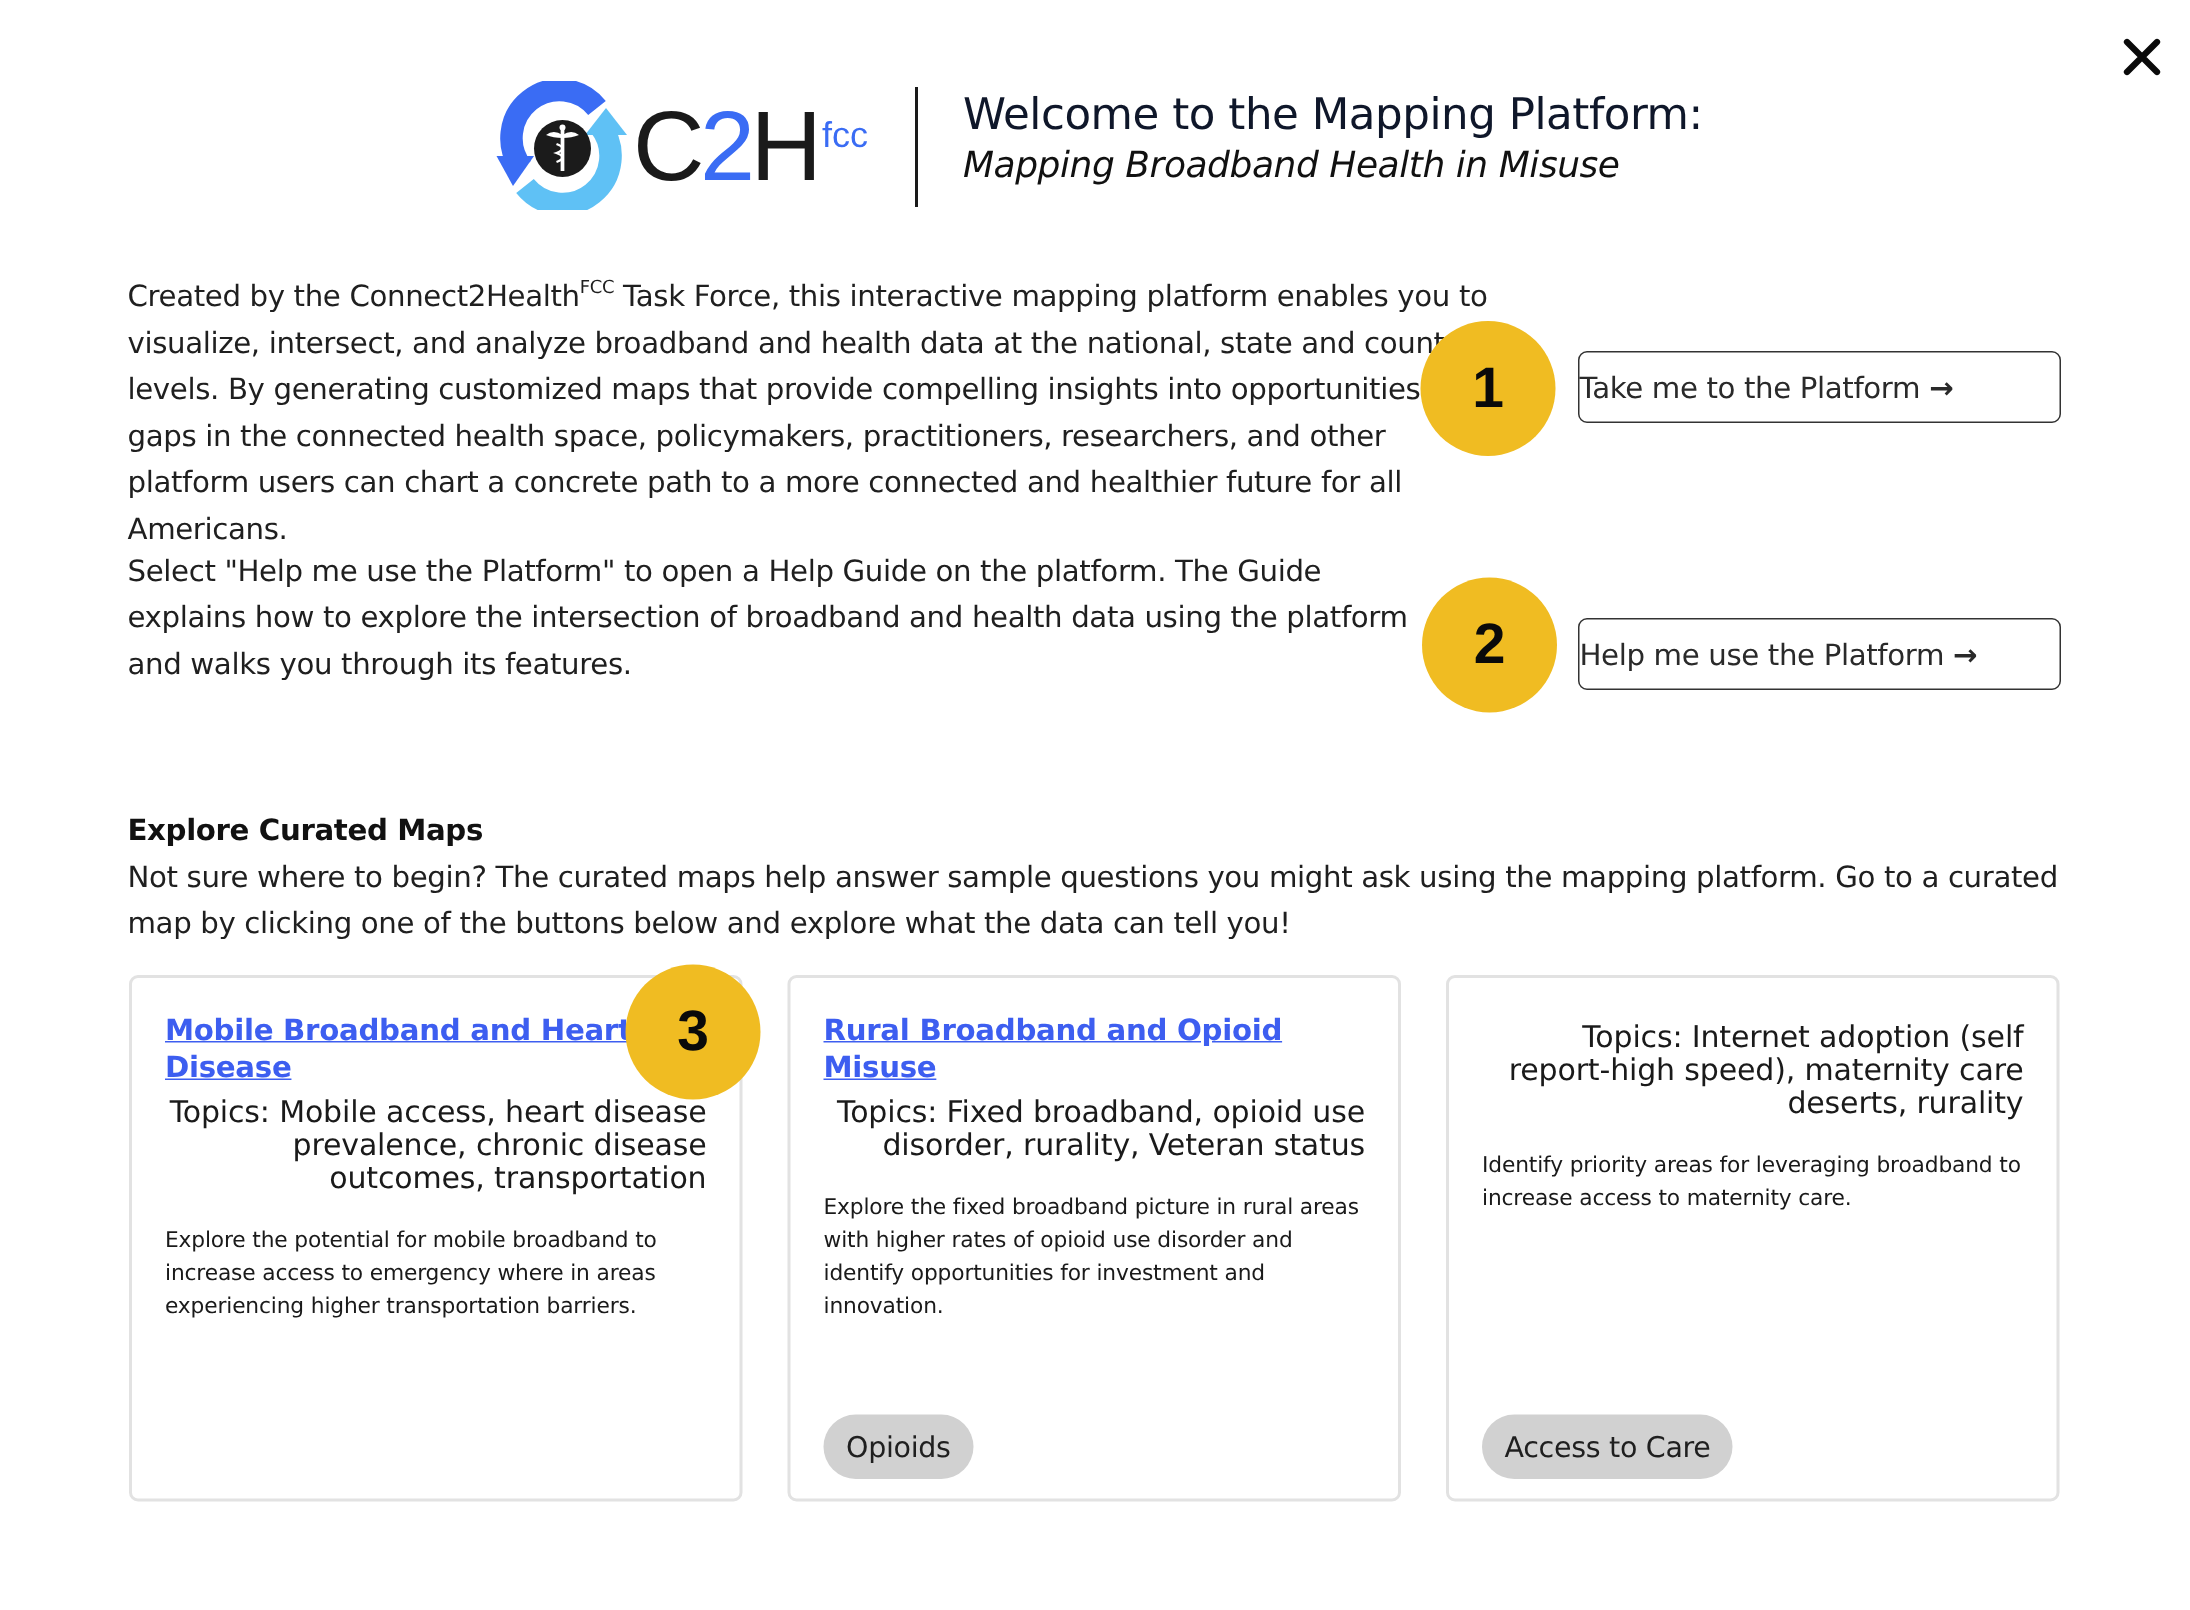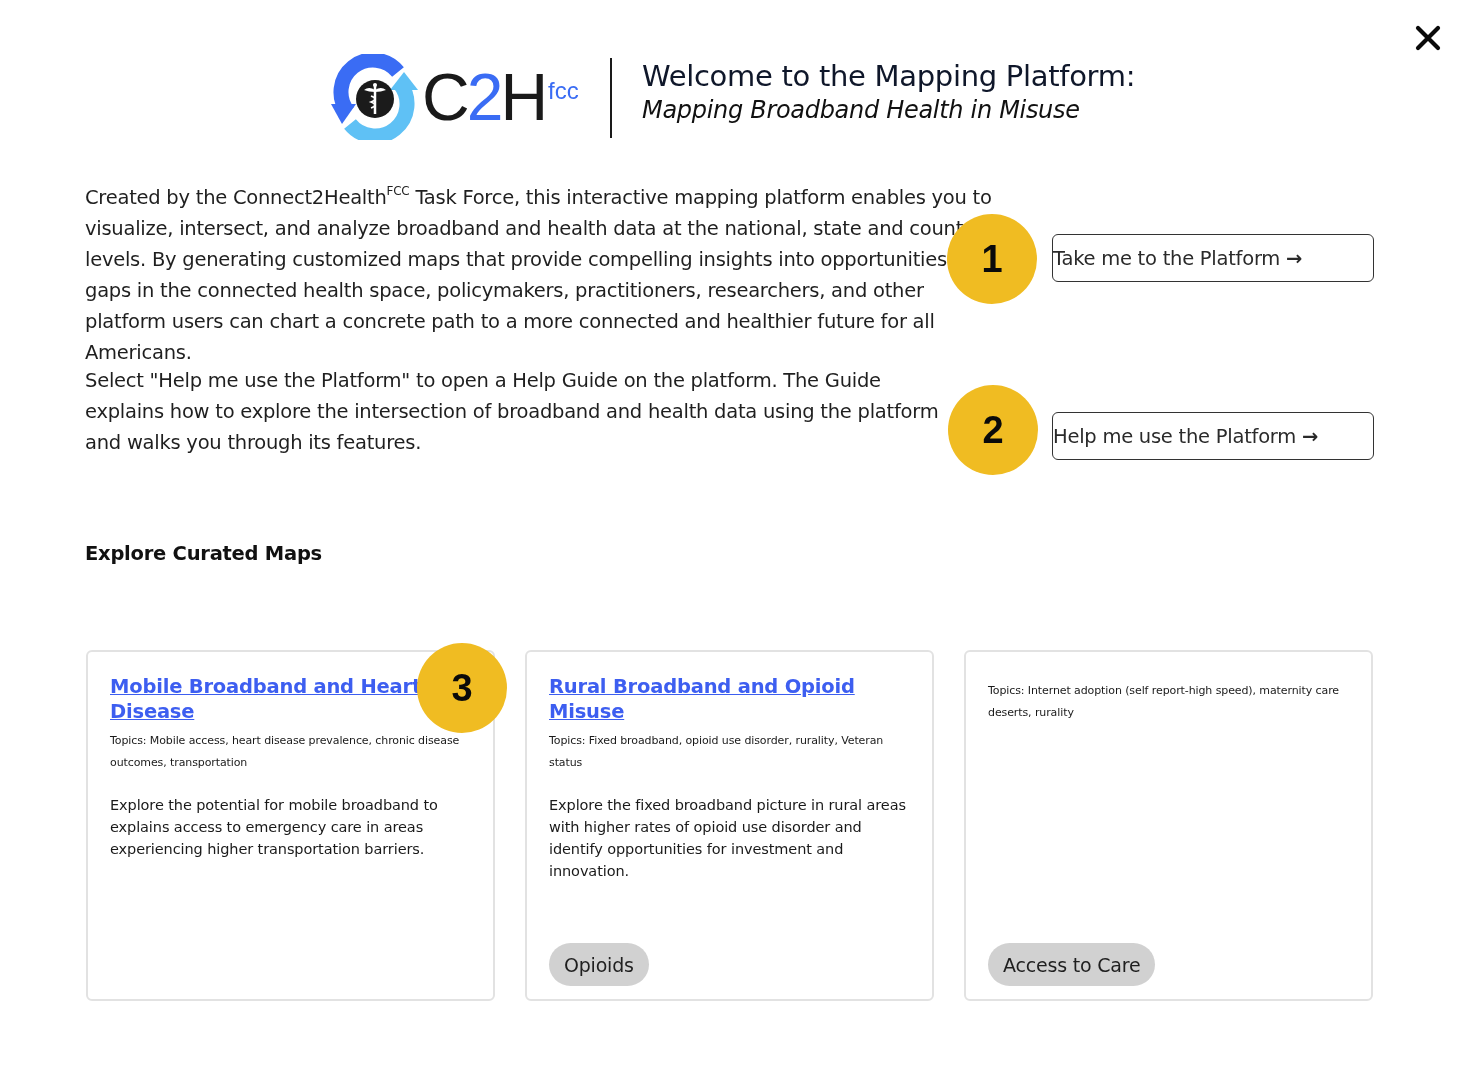--- a/index.html
+++ b/index.html
@@ -33,21 +33,21 @@
   .action-btn .arrow { margin-left: 6px; font-weight: 700; }
 
   .badge { position: absolute; width: 90px; height: 90px; border-radius: 50%; background: #f0bc22; color: #0a0a0a; font-family: "Liberation Sans", sans-serif; font-weight: 700; font-size: 38px; display: flex; align-items: center; justify-content: center; z-index: 5; }
   .badge1 { left: 947px; top: 214px; }
   .badge2 { left: 948px; top: 385px; }
   .badge3 { left: 417px; top: 643px; }
 
   .cards { position: absolute; left: 86px; top: 650px; display: flex; gap: 30px; }
   .card { width: 409px; height: 351px; border: 2px solid #e2e2e2; border-radius: 6px; background: #fff; position: relative; padding: 22px 22px 0 22px; }
   .card-title { font-size: 19.5px; font-weight: 700; color: #3d5ef0; text-decoration: underline; line-height: 25px; cursor: pointer; display: block; letter-spacing: -0.2px; }
-  .card-topics { font-size: 11px; color: #1a1a1a; line-height: 22px; margin-top: 6px; letter-spacing: -0.1px; }
+  .card-topics { font-size: 20px; color: #1a1a1a; line-height: 22px; margin-top: 6px; letter-spacing: -0.1px; text-align: right; }
   .card-desc { font-size: 14.5px; color: #1a1a1a; line-height: 22px; margin-top: 20px; letter-spacing: -0.1px; }
   .card-tag { position: absolute; left: 22px; top: 291px; height: 43px; padding: 0 15px; border-radius: 22px; background: #d1d1d1; font-size: 19px; color: #1f1f1f; display: flex; align-items: center; cursor: pointer; letter-spacing: -0.2px; }
 </style>
 </head>
 <body>
 
 <div class="close-btn">
   <svg width="26" height="26" viewBox="0 0 26 26">
     <path d="M3 3 L23 23 M23 3 L3 23" stroke="#0a0a0a" stroke-width="4.2" stroke-linecap="round"></path>
   </svg>
@@ -90,35 +90,37 @@
 <div class="section learn">
   <div>Select "Help me use the Platform" to open a Help Guide on the platform. The Guide explains how to explore the intersection of broadband and health data using the platform and walks you through its features.</div>
 </div>
 <div class="action-btn btn2">
   <span>Help me use the Platform</span>
   <span class="arrow">→</span>
 </div>
 
 <div class="section explore">
   <div class="sec-heading">Explore Curated Maps</div>
+  <div>Not sure where to begin? The curated maps help answer sample questions you might ask using the mapping platform. Go to a curated map by clicking one of the buttons below and explore what the data can tell you!</div>
 </div>
 
 <div class="cards">
   <div class="card">
     <a class="card-title">Mobile Broadband and Heart Disease</a>
     <div class="card-topics">Topics: Mobile access, heart disease prevalence, chronic disease outcomes, transportation</div>
-    <div class="card-desc">Explore the potential for mobile broadband to explains access to emergency care in areas experiencing higher transportation barriers.</div>
+    <div class="card-desc">Explore the potential for mobile broadband to increase access to emergency where in areas experiencing higher transportation barriers.</div>
   </div>
   <div class="card">
     <a class="card-title">Rural Broadband and Opioid Misuse</a>
     <div class="card-topics">Topics: Fixed broadband, opioid use disorder, rurality, Veteran status</div>
     <div class="card-desc">Explore the fixed broadband picture in rural areas with higher rates of opioid use disorder and identify opportunities for investment and innovation.</div>
     <div class="card-tag">Opioids</div>
   </div>
   <div class="card">
     <div class="card-topics">Topics: Internet adoption (self report-high speed), maternity care deserts, rurality</div>
+    <div class="card-desc">Identify priority areas for leveraging broadband to increase access to maternity care.</div>
     <div class="card-tag">Access to Care</div>
   </div>
 </div>
 
 <div class="badge badge1">1</div>
 <div class="badge badge2">2</div>
 <div class="badge badge3">3</div>
 
 </body></html>

